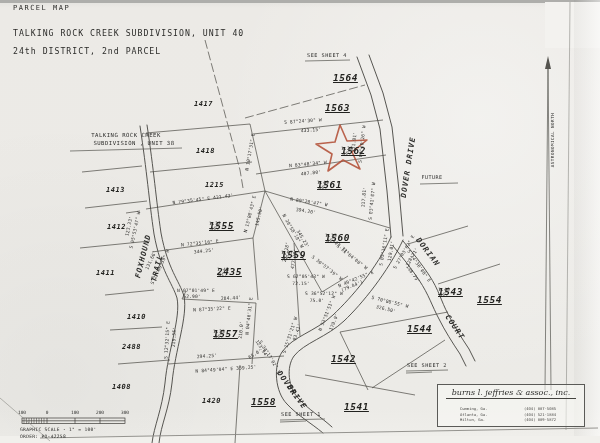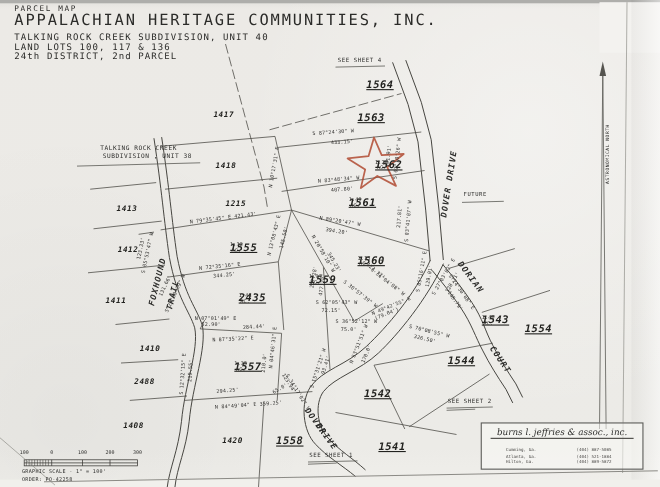--- a/index.html
+++ b/index.html
@@ -118,23 +118,21 @@
     <path d="M340,125 L347,141 L367,140 L352,152 L360,169 L343,160 L328,171 L332,154 L316,144 L335,142 Z" stroke="#b04a31" stroke-width="1.6" fill="none" stroke-linejoin="round" opacity="0.85"></path>
     <g stroke="#8a8984" fill="none">
       <path d="M40,438 L598,428" stroke-width="0.9"></path>
       <path d="M0,398 L50,441" stroke-width="0.6"></path>
       <path d="M570,2 L566,430" stroke-width="0.6"></path>
     </g>
   </svg>
 
   <div id="labels">
     <span id="kicker" class="hdr">PARCEL MAP</span>
-    <span id="title" class="hdr">APPALACHIAN HERITAGE COMMUNITIES, INC.</span>
     <span id="sub1" class="hdr">TALKING ROCK CREEK SUBDIVISION, UNIT 40</span>
-    <span id="sub2" class="hdr">LAND LOTS 100, 117 &amp; 136</span>
     <span id="sub3" class="hdr">24th DISTRICT, 2nd PARCEL</span>
   <div class="lot lg" style="left: 333px; top: 73px;">
         <span class="n">1564</span>
       </div>
       <div class="lot lg" style="left: 325px; top: 103px;">
         <span class="n">1563</span>
       </div>
       <div class="lot lg" style="left: 341px; top: 146px;">
         <span class="n">1562</span>
         <span class="ac">1.28 AC.</span>

